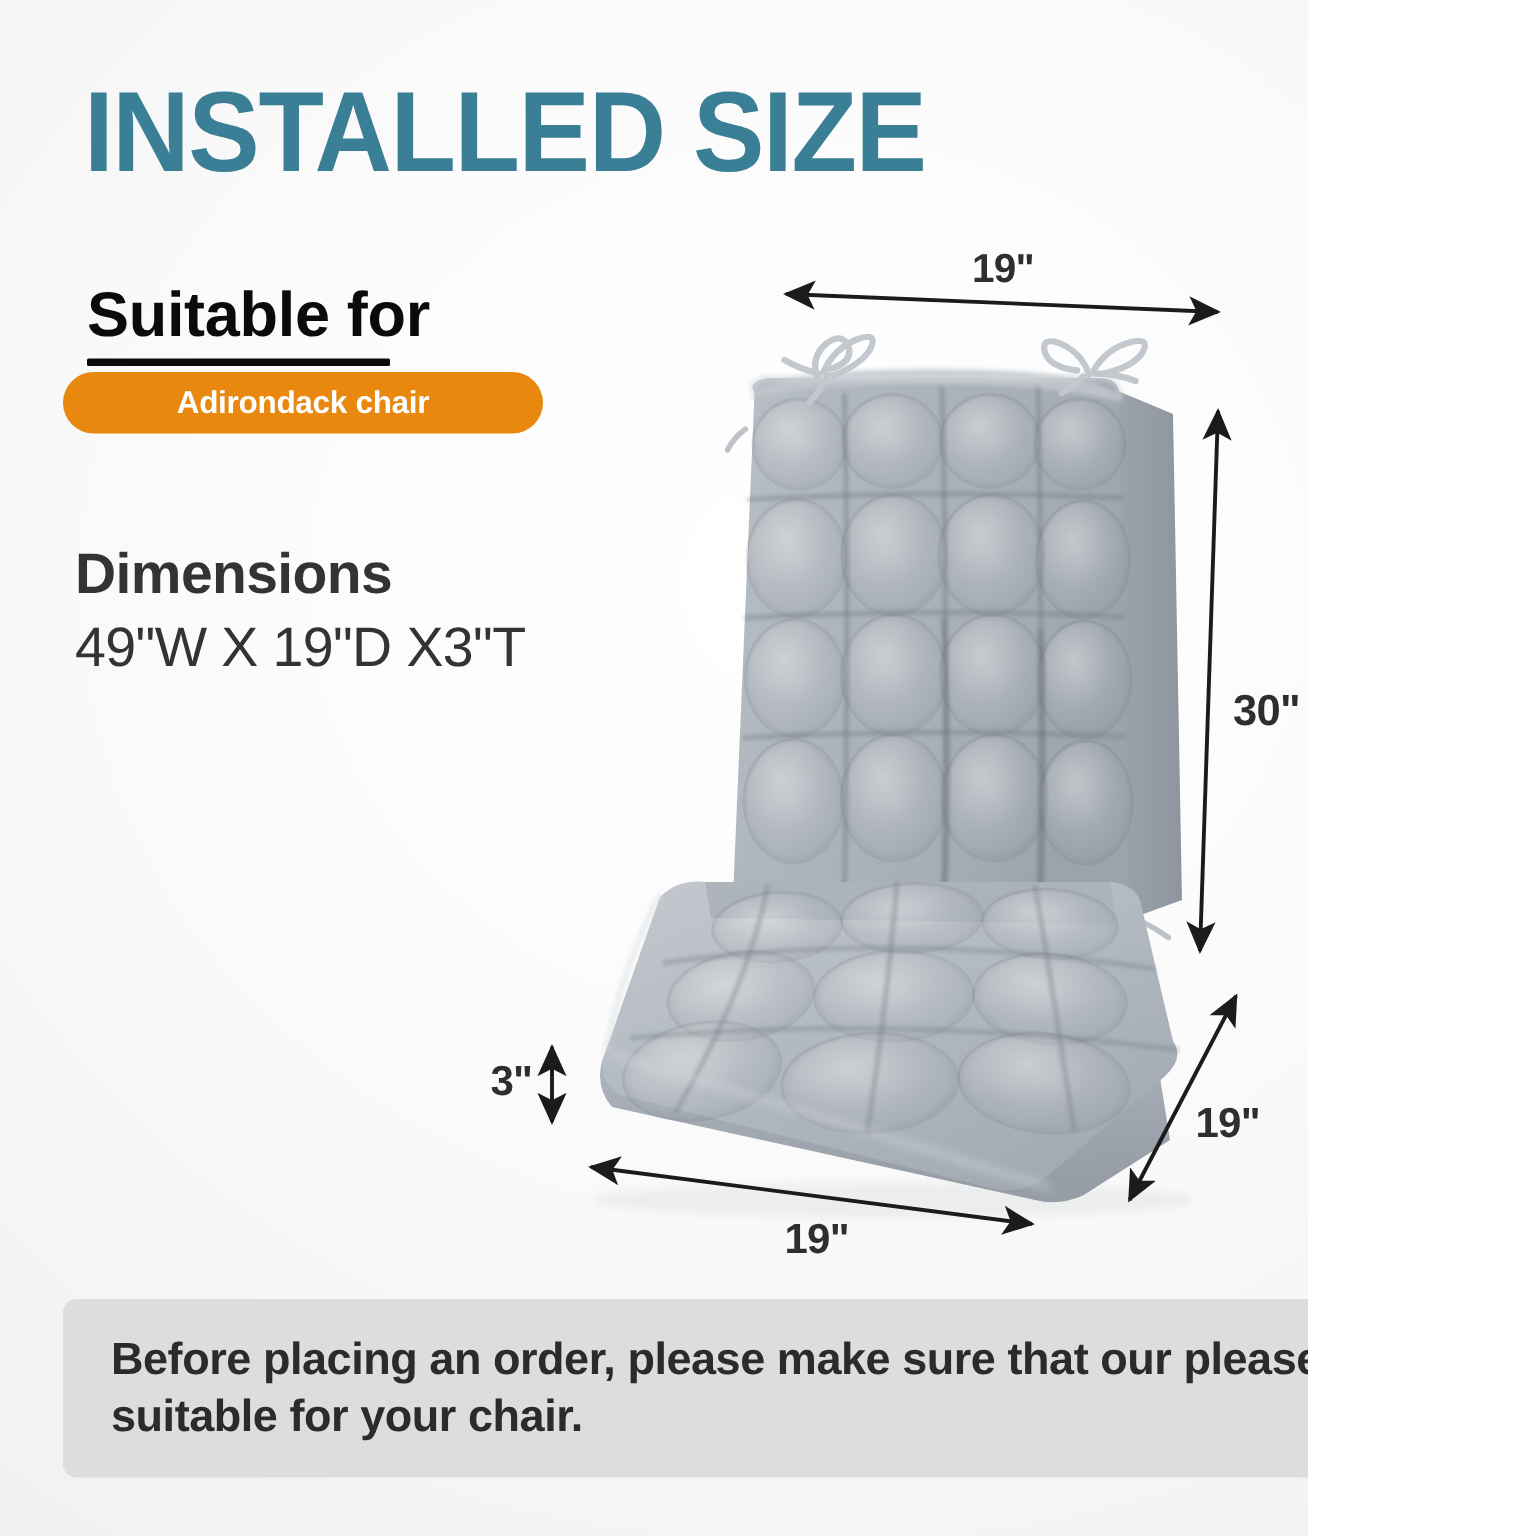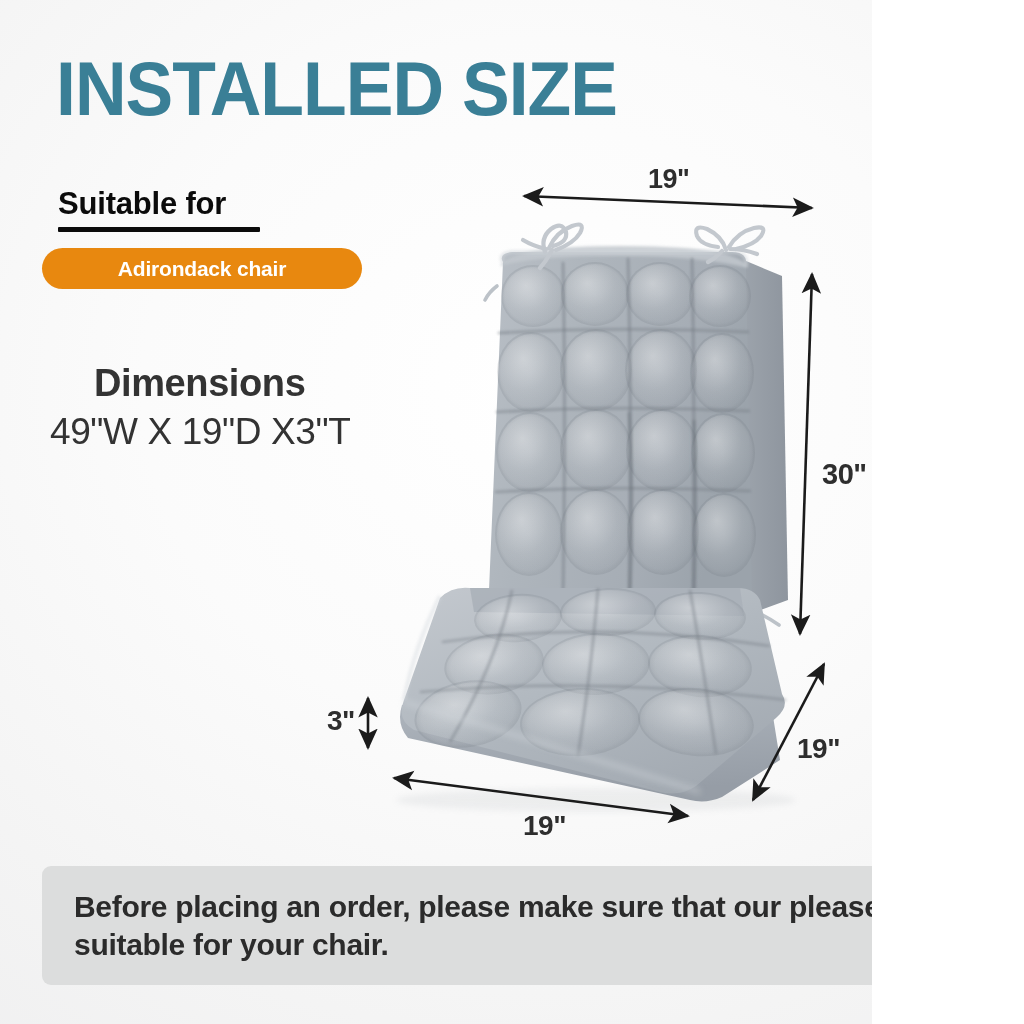--- a/index.html
+++ b/index.html
@@ -26,21 +26,21 @@
     letter-spacing:-1px;
     color:#3A7F96;
     transform:scaleX(0.94);
     transform-origin:left top;
     white-space:nowrap;
   }
 
   
   #suitable-block { position:absolute; left:58px; top:186px; }
   #suitable-label {
-    font-size:31px; font-weight:bold; color:#0b0b0b;
+    font-size:42px; font-weight:bold; color:#0b0b0b;
     letter-spacing:-0.2px; white-space:nowrap;
   }
   #suitable-rule {
     width:202px; height:5px; background:#0b0b0b;
     margin-top:5px; border-radius:1px;
   }
   #chair-pill {
     position:absolute; left:-16px; top:62px;
     width:320px; height:41px;
     background:#E8880F;
@@ -49,21 +49,21 @@
   }
   #chair-pill-label {
     font-size:21px; font-weight:bold; color:#ffffff;
     letter-spacing:-0.2px; white-space:nowrap;
   }
 
   
   #dims-block { position:absolute; left:50px; top:362px; }
   #dims-title {
     font-size:38px; font-weight:bold; color:#333333;
-    letter-spacing:-0.4px; white-space:nowrap;margin-left:44px;
+    letter-spacing:-0.4px; white-space:nowrap;
   }
   #dims-value {
     font-size:37px; font-weight:normal; color:#333333;
     letter-spacing:-0.4px; white-space:nowrap;
     margin-top:6px;
   }
 
   
   #notice-box {
     position:absolute; left:42px; top:866px;

